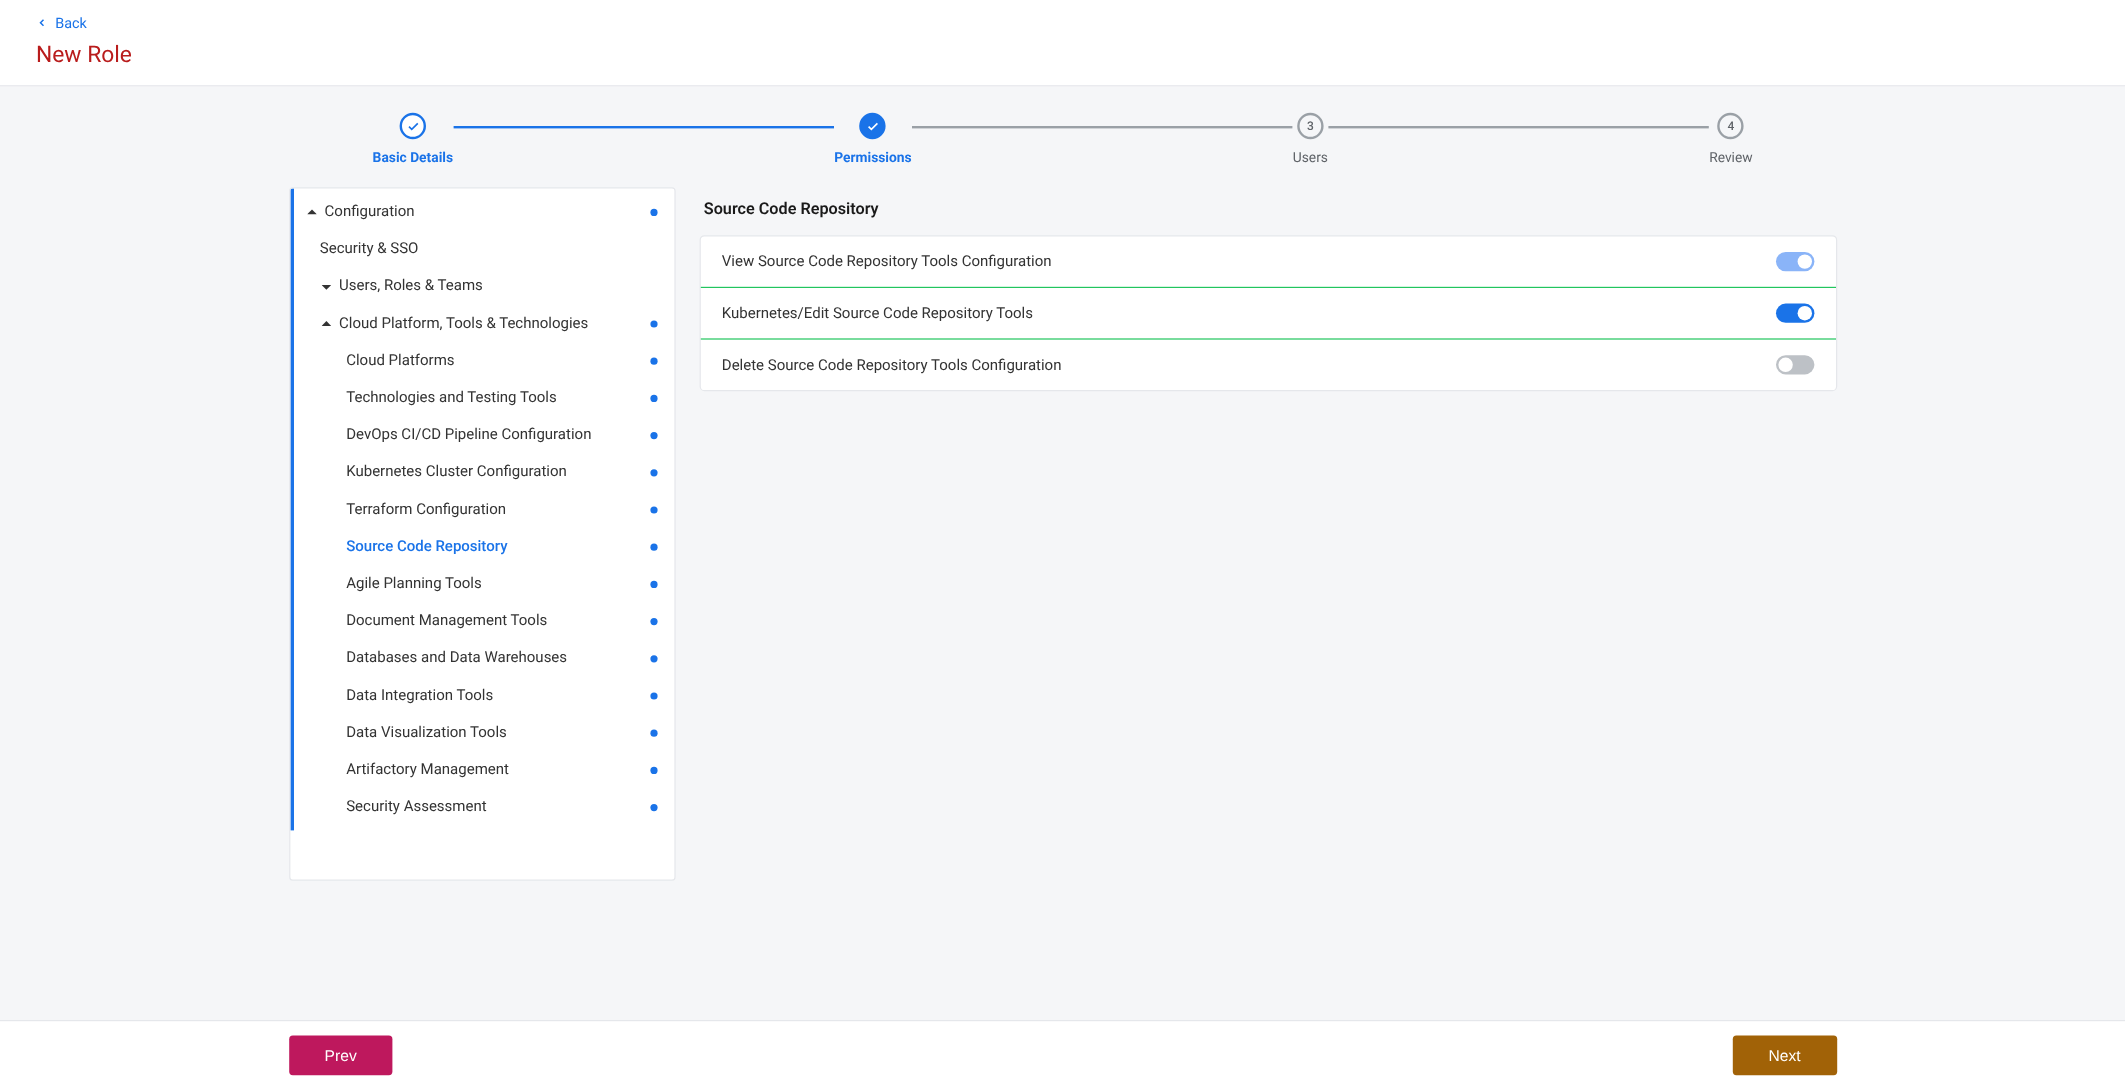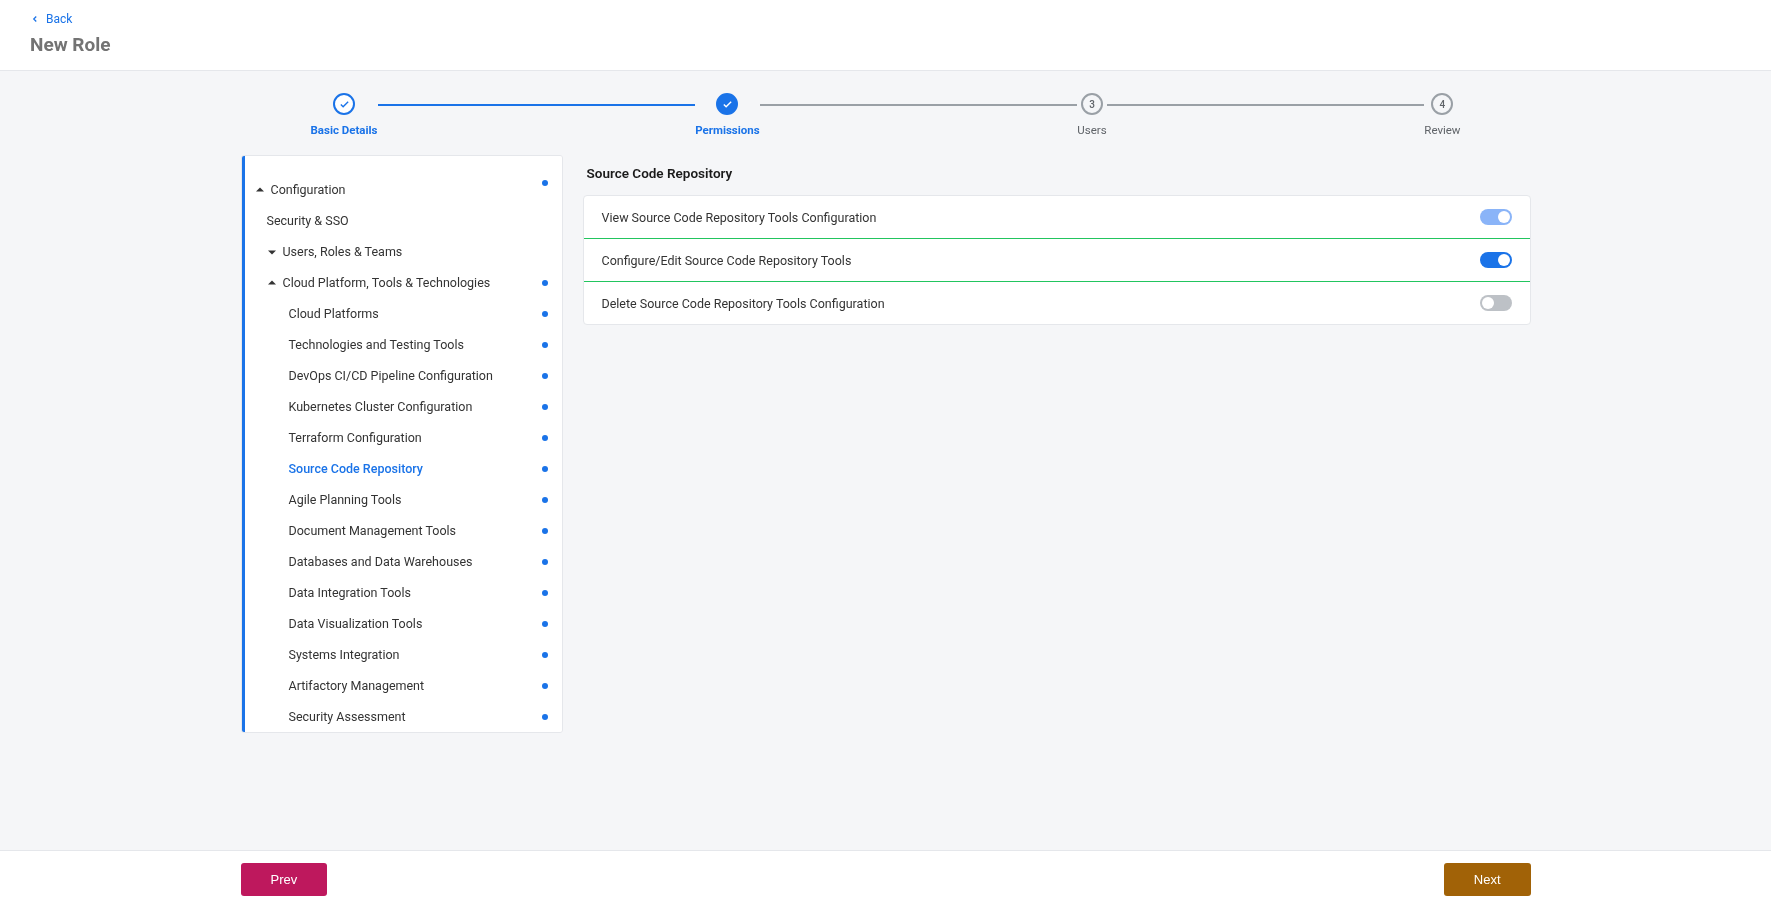--- a/index.html
+++ b/index.html
@@ -26,22 +26,22 @@
       cursor: pointer;
       gap: 6px;
       text-align: right;
     }
     .back-link svg {
       width: 10px;
       height: 10px;
     }
     .page-title {
       font-size: 19px;
-      font-weight: 700;
-      color: #737373;
+      font-weight: 400;
+      color: #b91c1c;
       margin-top: 6px;
     }
     .stepper-bar {
       padding: 22px 0 18px 0;
       display: flex;
       justify-content: center;
     }
     .stepper {
       width: 1150px;
       display: flex;
@@ -144,21 +144,21 @@
       padding: 8px 14px 8px 0;
       cursor: pointer;
       font-size: 12.5px;
       color: #333;
     }
     .tree-row .left {
       display: flex;
       align-items: center;
       gap: 6px;
     }
-    .tree-row.level0 .left { padding-left: 10px; margin-top: 14px; }
+    .tree-row.level0 .left { padding-left: 10px; }
     .tree-row.level1 .left { padding-left: 22px; }
     .tree-row.level2 .left { padding-left: 34px; }
     .tree-row.leaf.level2 .left { padding-left: 44px; }
     .tree-row.active {
       color: #1a73e8;
       font-weight: 500;
     }
     .caret {
       width: 10px;
       height: 10px;
@@ -413,26 +413,20 @@
             <span class="dot"></span>
           </div>
           <div class="tree-row level2 leaf ">
             <div class="left">
               <span>Data Visualization Tools</span>
             </div>
             <span class="dot"></span>
           </div>
           <div class="tree-row level2 leaf ">
             <div class="left">
-              <span>Systems Integration</span>
-            </div>
-            <span class="dot"></span>
-          </div>
-          <div class="tree-row level2 leaf ">
-            <div class="left">
               <span>Artifactory Management</span>
             </div>
             <span class="dot"></span>
           </div>
           <div class="tree-row level2 leaf ">
             <div class="left">
               <span>Security Assessment</span>
             </div>
             <span class="dot"></span>
           </div>
@@ -441,21 +435,21 @@
     <div class="main-panel">
       <div class="panel-title">Source Code Repository</div>
       <div class="perm-card" id="perm-card">
           <div class="perm-row">
             <span>View Source Code Repository Tools Configuration</span>
             <div class="toggle on-light">
               <div class="knob"></div>
             </div>
           </div>
           <div class="perm-row">
-            <span>Configure/Edit Source Code Repository Tools</span>
+            <span>Kubernetes/Edit Source Code Repository Tools</span>
             <div class="toggle on">
               <div class="knob"></div>
             </div>
           </div>
           <div class="perm-row">
             <span>Delete Source Code Repository Tools Configuration</span>
             <div class="toggle off">
               <div class="knob"></div>
             </div>
           </div>

